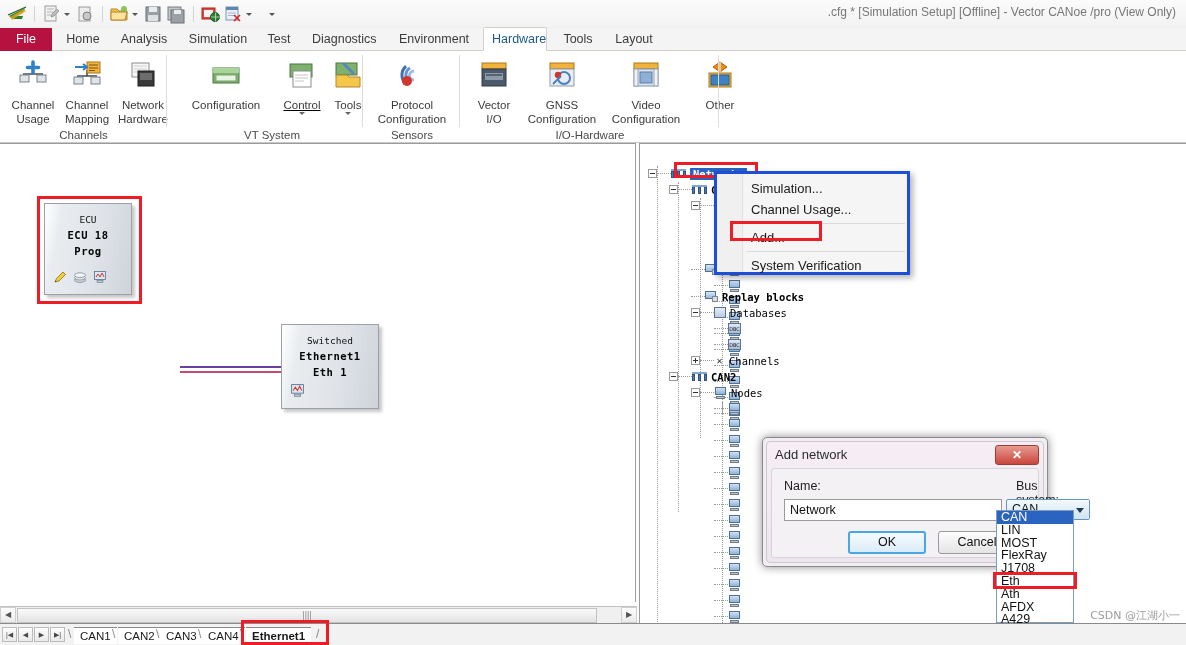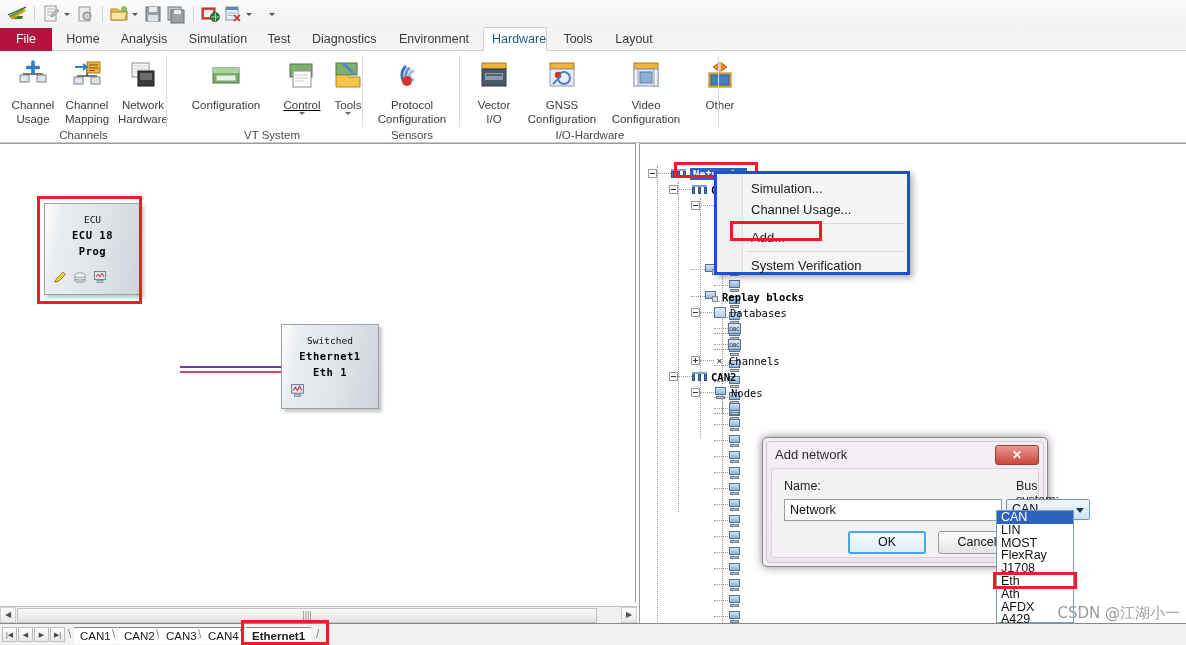--- a/index.html
+++ b/index.html
@@ -260,21 +260,21 @@
     position: absolute; top: 3px; height: 17px; line-height: 16px;
     font-size: 11.5px; color: #1a1a1a; padding: 0 6px;
     border-top: 1px solid #8a8a8a;
     background: #ffffff;
   }
   .sheettab.active { font-weight: bold; }
   .slash { position: absolute; top: 3px; width: 8px; height: 17px; color:#8a8a8a; font-size: 12px; }
 
   .watermark {
     position: absolute; right: 6px; bottom: 22px;
-    font-size: 15px; color: #9b9b9b;
+    font-size: 11px; color: #9b9b9b;
     font-family: "DejaVu Sans", sans-serif;
   }
   .ruler-left {
     position: absolute; left: 0; top: 143px; width: 8px; height: 463px;
     background: #ffffff;
   }
 </style>
 </head>
 <body>
 
@@ -341,20 +341,21 @@
           <rect x="4" y="4" width="12" height="13" fill="#e9f0f8" stroke="#7d93ad"></rect>
           <rect x="4" y="4" width="12" height="3" fill="#5e87b5"></rect>
           <path d="M6 10h8M6 12.5h8" stroke="#9fb6cd"></path>
           <path d="M12 12 l6 6M18 12 l-6 6" stroke="#d22" stroke-width="1.6"></path>
         </svg>
       </span>
       <span class="qarrow"></span>
       <span style="width:12px"></span>
       <span class="qarrow"></span>
     </div>
+    <div class="title-text">.cfg * [Simulation Setup] [Offline] - Vector CANoe /pro (View Only)</div>
   </div>
 
   <div class="tabbar">
     <div class="tab file" style="left:0px;   width:52px;">File</div>
     <div class="tab" style="left:58px;  width:50px;">Home</div>
     <div class="tab" style="left:112px; width:64px;">Analysis</div>
     <div class="tab" style="left:180px; width:76px;">Simulation</div>
     <div class="tab" style="left:258px; width:42px;">Test</div>
     <div class="tab" style="left:304px; width:80px;">Diagnostics</div>
     <div class="tab" style="left:388px; width:92px;">Environment</div>
@@ -523,21 +524,21 @@
     <div style="position:absolute;left:1px;top:175px;width:4px;height:5px;background:#b8b8b8;"></div>
   </div>
 
   <div class="canvas-pane">
 
     <div class="busline" style="left:180px; top:222px; width:102px;">
       <div class="a"></div>
         <div class="b"></div>
     </div>
 
-    <div class="block" style="left:44px; top:59px; width:97px; height:92px;">
+    <div class="block" style="left:44px; top:59px; width:88px; height:92px;">
       <div class="l1">ECU</div>
       <div class="l2">ECU 18</div>
       <div class="l3">Prog</div>
       <div class="icons">
         <span>
           <svg width="14" height="14" viewBox="0 0 14 14">
             <path d="M2 12 l1.5 -3.5 6.5 -6.5 2.5 2.5 -6.5 6.5z" fill="#f2cd3b" stroke="#8a6d12" stroke-width=".8"></path>
             <path d="M2 12 l1.5 -.5 -1 -1z" fill="#3a3a3a"></path>
           </svg>
         </span>

